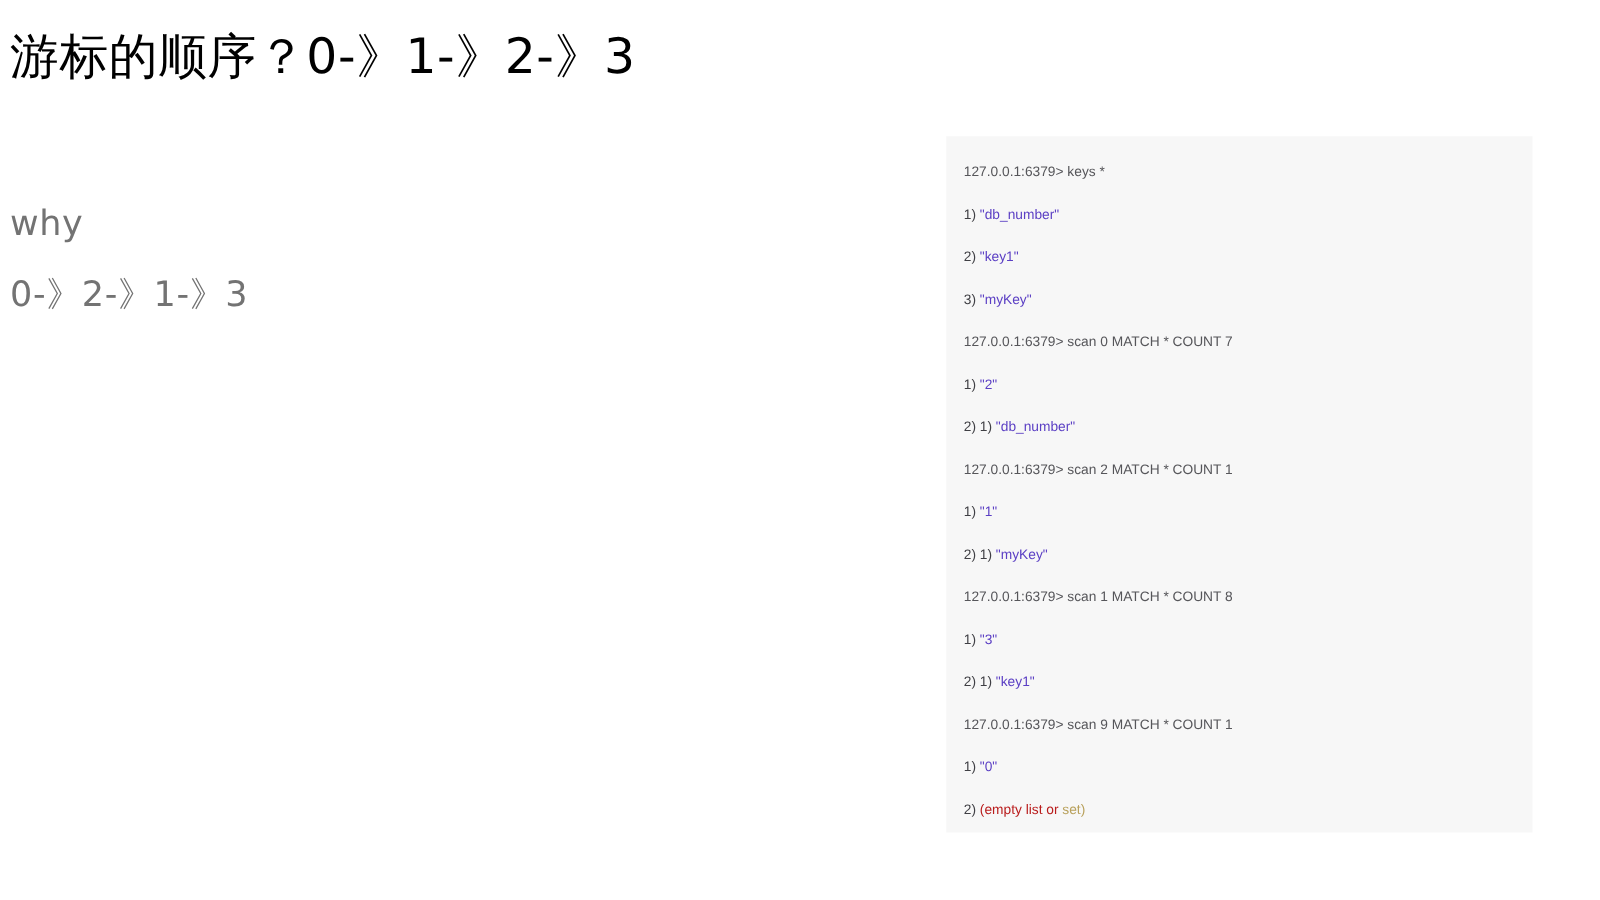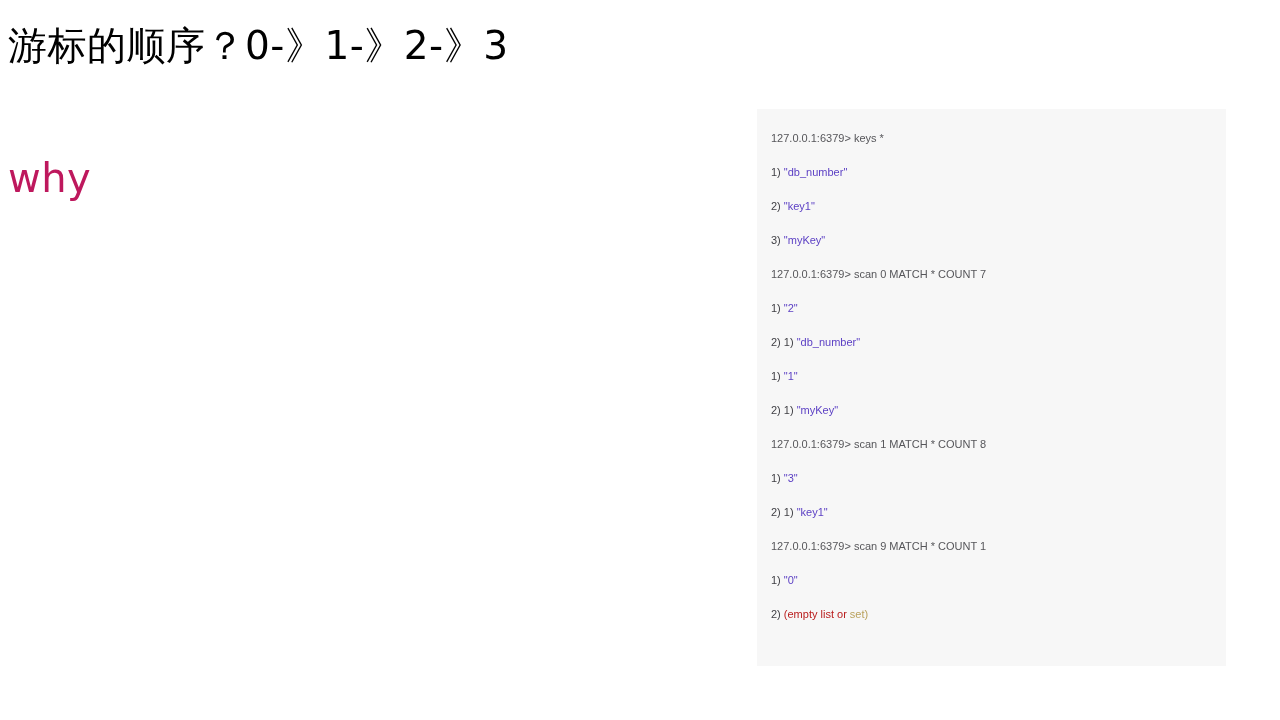--- a/index.html
+++ b/index.html
@@ -35,23 +35,23 @@
 
   #why-block {
     position: absolute;
     left: 8px;
     top: 150px;
     width: 720px;
   }
 
   .body-line {
     font-family: "DejaVu Sans", sans-serif;
-    font-size: 40px;
+    font-size: 28px;
     line-height: 57px;
-    color: #be185d;
+    color: #737373;
     white-space: pre;
     letter-spacing: 0.5px;
     font-weight: 400;
   }
 
   
   #terminal-panel {
     position: absolute;
     left: 757px;
     top: 109px;
@@ -82,31 +82,33 @@
 </style>
 </head>
 <body>
 
 <div id="slide-text">
   <div class="heading-line">游标的顺序？0-》1-》2-》3</div>
 </div>
 
 <div id="why-block">
   <div class="body-line">why</div>
+  <div class="body-line">0-》2-》1-》3</div>
 </div>
 
 <div id="terminal-panel">
 
 <div class="term-line"><span class="tok-prompt">127.0.0.1:6379&gt; </span><span class="tok-command">keys *</span></div>
     <div class="term-line"><span class="tok-index">1) </span><span class="tok-string">"db_number"</span></div>
     <div class="term-line"><span class="tok-index">2) </span><span class="tok-string">"key1"</span></div>
     <div class="term-line"><span class="tok-index">3) </span><span class="tok-string">"myKey"</span></div>
     <div class="term-line"><span class="tok-prompt">127.0.0.1:6379&gt; </span><span class="tok-command">scan 0 MATCH * COUNT 7</span></div>
     <div class="term-line"><span class="tok-index">1) </span><span class="tok-string">"2"</span></div>
     <div class="term-line"><span class="tok-index">2) 1) </span><span class="tok-string">"db_number"</span></div>
+    <div class="term-line"><span class="tok-prompt">127.0.0.1:6379&gt; </span><span class="tok-command">scan 2 MATCH * COUNT 1</span></div>
     <div class="term-line"><span class="tok-index">1) </span><span class="tok-string">"1"</span></div>
     <div class="term-line"><span class="tok-index">2) 1) </span><span class="tok-string">"myKey"</span></div>
     <div class="term-line"><span class="tok-prompt">127.0.0.1:6379&gt; </span><span class="tok-command">scan 1 MATCH * COUNT 8</span></div>
     <div class="term-line"><span class="tok-index">1) </span><span class="tok-string">"3"</span></div>
     <div class="term-line"><span class="tok-index">2) 1) </span><span class="tok-string">"key1"</span></div>
     <div class="term-line"><span class="tok-prompt">127.0.0.1:6379&gt; </span><span class="tok-command">scan 9 MATCH * COUNT 1</span></div>
     <div class="term-line"><span class="tok-index">1) </span><span class="tok-string">"0"</span></div>
     <div class="term-line"><span class="tok-index">2) </span><span class="tok-plain">(empty list or </span><span class="tok-keyword">set)</span></div>
   </div>
 

